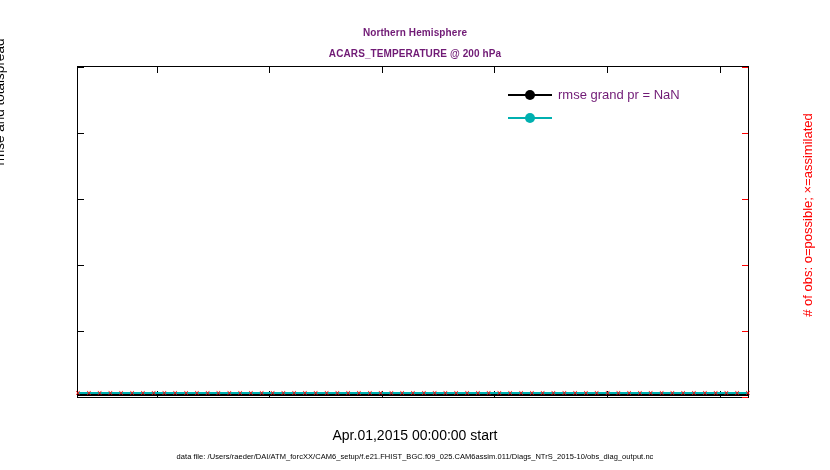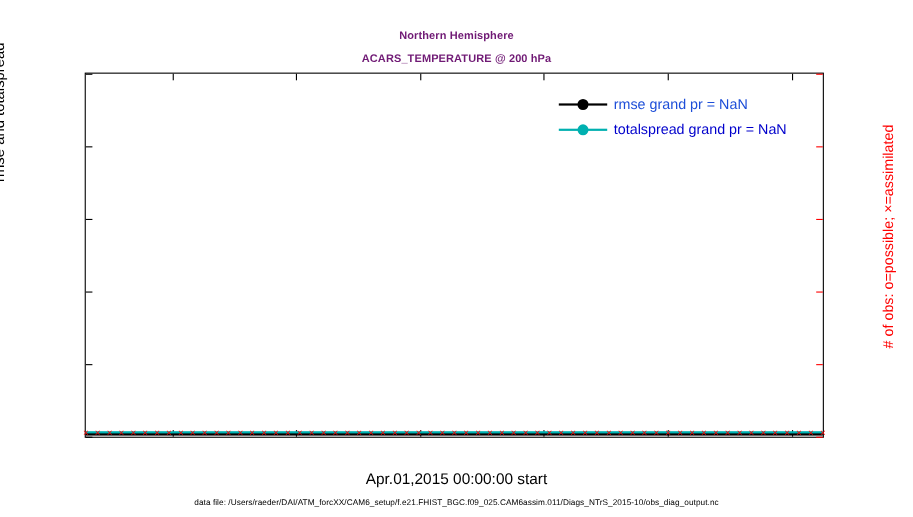--- a/index.html
+++ b/index.html
@@ -286,28 +286,27 @@
         <div class="obs-x" style="left: 659.194px;">×</div>
         <div class="obs-x" style="left: 670px;">×</div>
       </div>
 
     <div id="legend">
       <div class="legend-row">
         <span class="legend-marker">
           <span class="legend-line" style="background:#000000;"></span>
           <span class="legend-dot" style="background:#000000;"></span>
         </span>
-        <span class="legend-text" style="color:#1d4ed8;">rmse grand pr = NaN</span>
+        <span class="legend-text" style="color:#701a75;">rmse grand pr = NaN</span>
       </div>
       <div class="legend-row">
         <span class="legend-marker">
           <span class="legend-line" style="background:#00b0b0;"></span>
           <span class="legend-dot" style="background:#00b0b0;"></span>
         </span>
-        <span class="legend-text" style="color:#0000cc;">totalspread grand pr = NaN</span>
       </div>
     </div>
 
   </div>
 
   <div id="footer-note">data file: /Users/raeder/DAI/ATM_forcXX/CAM6_setup/f.e21.FHIST_BGC.f09_025.CAM6assim.011/Diags_NTrS_2015-10/obs_diag_output.nc</div>
 
 </div>
 
 </body></html>

